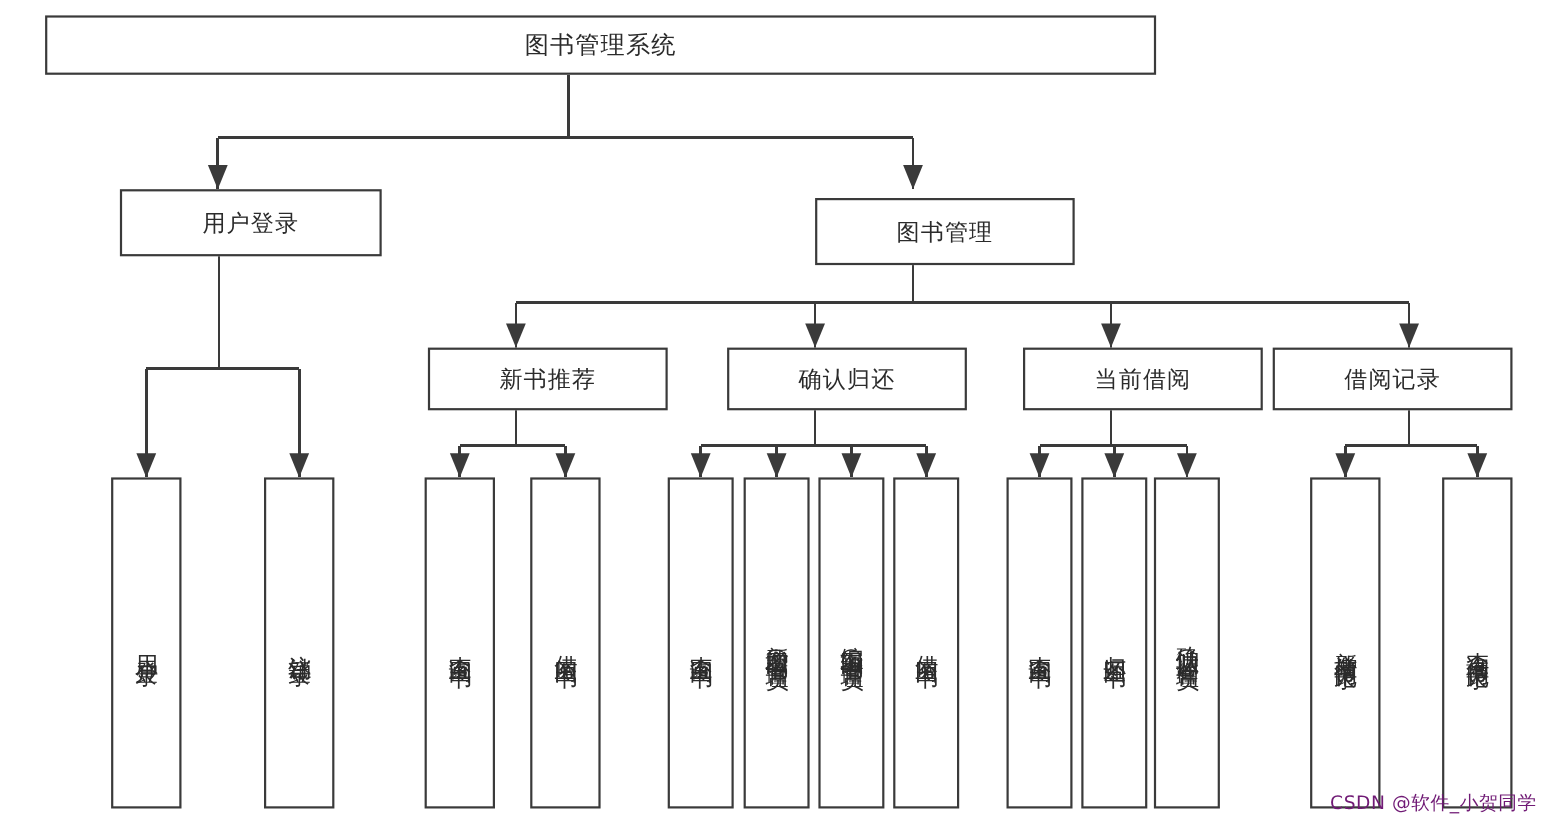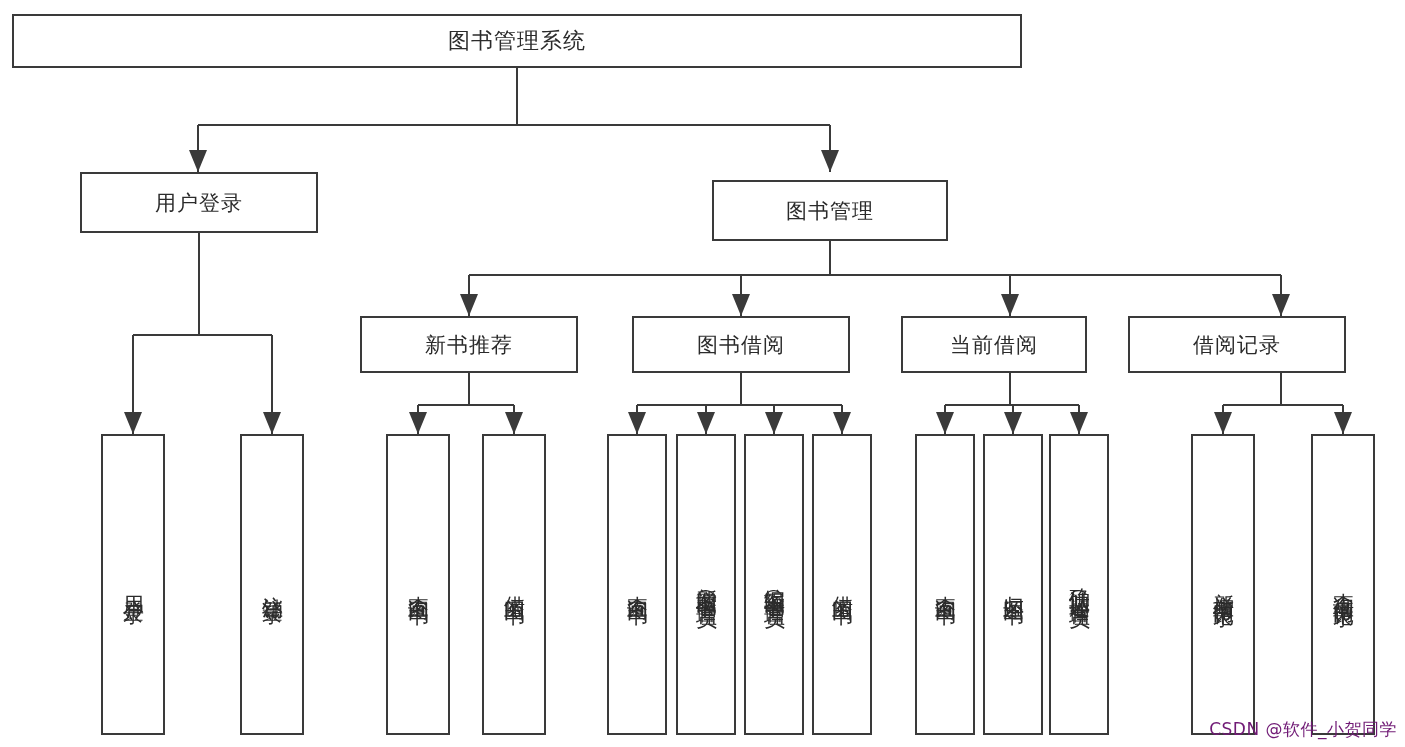--- a/index.html
+++ b/index.html
@@ -30,20 +30,21 @@
     background: #ffffff;
     display: flex;
     align-items: center;
     justify-content: center;
     color: #2b2b2b;
   }
   .node.h {
     
     font-size: 21px;
     letter-spacing: 1px;
+    margin-left: 29px;
   }
   .node.v {
     
     writing-mode: vertical-rl;
     text-orientation: upright;
     font-size: 21px;
     letter-spacing: 3px;
     align-items: center;
     justify-content: center;
     padding: 6px 0;
@@ -135,23 +136,23 @@
       <div class="node h" style="left: 80px; top: 172px; width: 238px; height: 61px;">
         <span class="hlabel">用户登录</span>
       </div>
       <div class="node h" style="left: 712px; top: 180px; width: 236px; height: 61px;">
         <span class="hlabel">图书管理</span>
       </div>
       <div class="node h" style="left: 360px; top: 316px; width: 218px; height: 57px; font-family: Liberation Serif, serif;">
         <span class="hlabel">新书推荐</span>
       </div>
       <div class="node h" style="left: 632px; top: 316px; width: 218px; height: 57px;">
-        <span class="hlabel">图书借阅</span>
+        <span class="hlabel">确认归还</span>
       </div>
-      <div class="node h" style="left: 901px; top: 316px; width: 186px; height: 57px; justify-content: center;">
+      <div class="node h" style="left: 901px; top: 316px; width: 218px; height: 57px; justify-content: center;">
         <span class="hlabel">当前借阅</span>
       </div>
       <div class="node h" style="left: 1128px; top: 316px; width: 218px; height: 57px;">
         <span class="hlabel">借阅记录</span>
       </div>
       <div class="node v" style="left: 101px; top: 434px; width: 64px; height: 301px;">
         <span class="vlabel">用户登录</span>
       </div>
       <div class="node v" style="left: 240px; top: 434px; width: 64px; height: 301px;">
         <span class="vlabel">注销登录</span>

